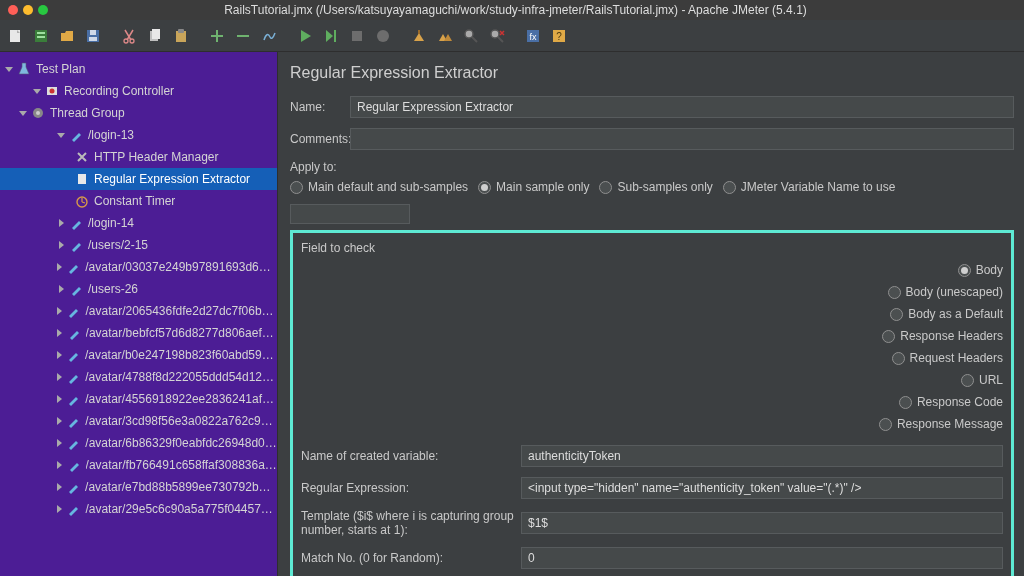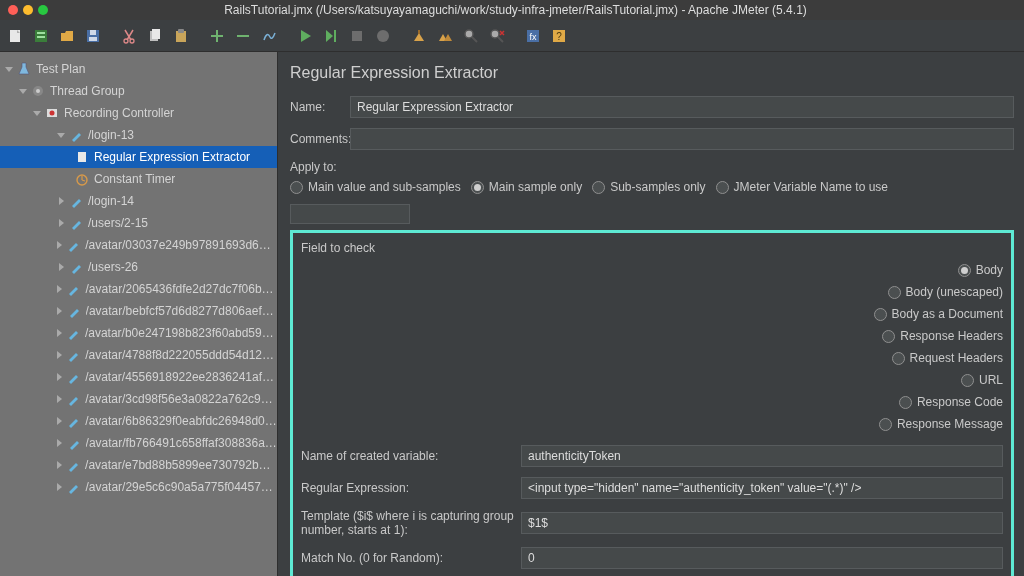--- a/index.html
+++ b/index.html
@@ -42,21 +42,21 @@
     width: 22px; height: 22px;
     display: flex; align-items: center; justify-content: center;
     cursor: pointer;
     border-radius: 2px;
   }
   .tsep { width: 6px; }
   
   .main { flex: 1; display: flex; min-height: 0; }
   .tree-panel {
     width: 278px;
-    background: #737373;
+    background: #4c1d95;
     border-right: 1px solid #2e2e2e;
     overflow: hidden;
     padding-top: 6px;
   }
   .tree-row {
     display: flex;
     align-items: center;
     height: 22px;
     padding-left: 4px;
     white-space: nowrap;
@@ -334,48 +334,57 @@
   <div class="tree-panel">
     <div class="tree-row indent-0">
       <span class="twisty open"></span>
       <span class="icon">
           <svg width="14" height="14">
             <path d="M5 1 L5 5 L2 12 L12 12 L9 5 L9 1 Z" fill="#7fb8de" stroke="#557" stroke-width="0.6"></path>
           </svg>
         </span>
       <span class="label">Test Plan</span>
     </div>
+    <div class="tree-row indent-2">
+      <span class="twisty open"></span>
+      <span class="icon">
+          <svg width="14" height="14">
+            <rect x="2" y="3" width="10" height="8" fill="#ddd"></rect>
+            <circle cx="7" cy="7" r="2.5" fill="#c33"></circle>
+          </svg>
+        </span>
+      <span class="label">Recording Controller</span>
+    </div>
     <div class="tree-row indent-1">
       <span class="twisty open"></span>
       <span class="icon">
           <svg width="14" height="14">
             <circle cx="7" cy="7" r="5" fill="#888"></circle>
             <circle cx="7" cy="7" r="2" fill="#ccc"></circle>
           </svg>
         </span>
       <span class="label">Thread Group</span>
     </div>
-    <div class="tree-row indent-2">
-      <span class="twisty open"></span>
-      <span class="icon">
-          <svg width="14" height="14">
-            <rect x="2" y="3" width="10" height="8" fill="#ddd"></rect>
-            <circle cx="7" cy="7" r="2.5" fill="#c33"></circle>
-          </svg>
-        </span>
-      <span class="label">Recording Controller</span>
-    </div>
     <div class="tree-row indent-3">
       <span class="twisty open"></span>
       <span class="icon">
           <svg width="14" height="14">
             <path d="M3 12 L10 5 L12 7 L5 14 Z" fill="#67b6e0"></path>
           </svg>
         </span>
       <span class="label">/login-13</span>
+    </div>
+    <div class="tree-row indent-4">
+      <span class="twisty"></span>
+      <span class="icon">
+          <svg width="14" height="14">
+            <path d="M3 3 L11 11 M11 3 L3 11" stroke="#bbb" stroke-width="2"></path>
+          </svg>
+        </span>
+      <span class="label">HTTP Header Manager</span>
     </div>
     <div class="tree-row indent-4 selected">
       <span class="twisty"></span>
       <span class="icon">
           <svg width="14" height="14">
             <rect x="3" y="2" width="8" height="10" fill="#e8e8e8"></rect>
           </svg>
         </span>
       <span class="label">Regular Expression Extractor</span>
     </div>
@@ -530,21 +539,21 @@
 
     <div class="form-row">
       <label class="lab" style="width:60px">Comments:</label>
       <input class="text-input" value="" style="">
     </div>
 
     <div class="apply-label">Apply to:</div>
     <div class="radio-row">
       <span class="radio">
           <span class="bubble"></span>
-          <span>Main value and sub-samples</span>
+          <span>Main default and sub-samples</span>
         </span>
       <span class="radio checked">
           <span class="bubble"></span>
           <span>Main sample only</span>
         </span>
       <span class="radio">
           <span class="bubble"></span>
           <span>Sub-samples only</span>
         </span>
       <span class="radio">
@@ -560,21 +569,21 @@
         <span class="radio checked">
             <span class="bubble"></span>
             <span>Body</span>
           </span>
         <span class="radio">
             <span class="bubble"></span>
             <span>Body (unescaped)</span>
           </span>
         <span class="radio">
             <span class="bubble"></span>
-            <span>Body as a Document</span>
+            <span>Body as a Default</span>
           </span>
         <span class="radio">
             <span class="bubble"></span>
             <span>Response Headers</span>
           </span>
         <span class="radio">
             <span class="bubble"></span>
             <span>Request Headers</span>
           </span>
         <span class="radio">

